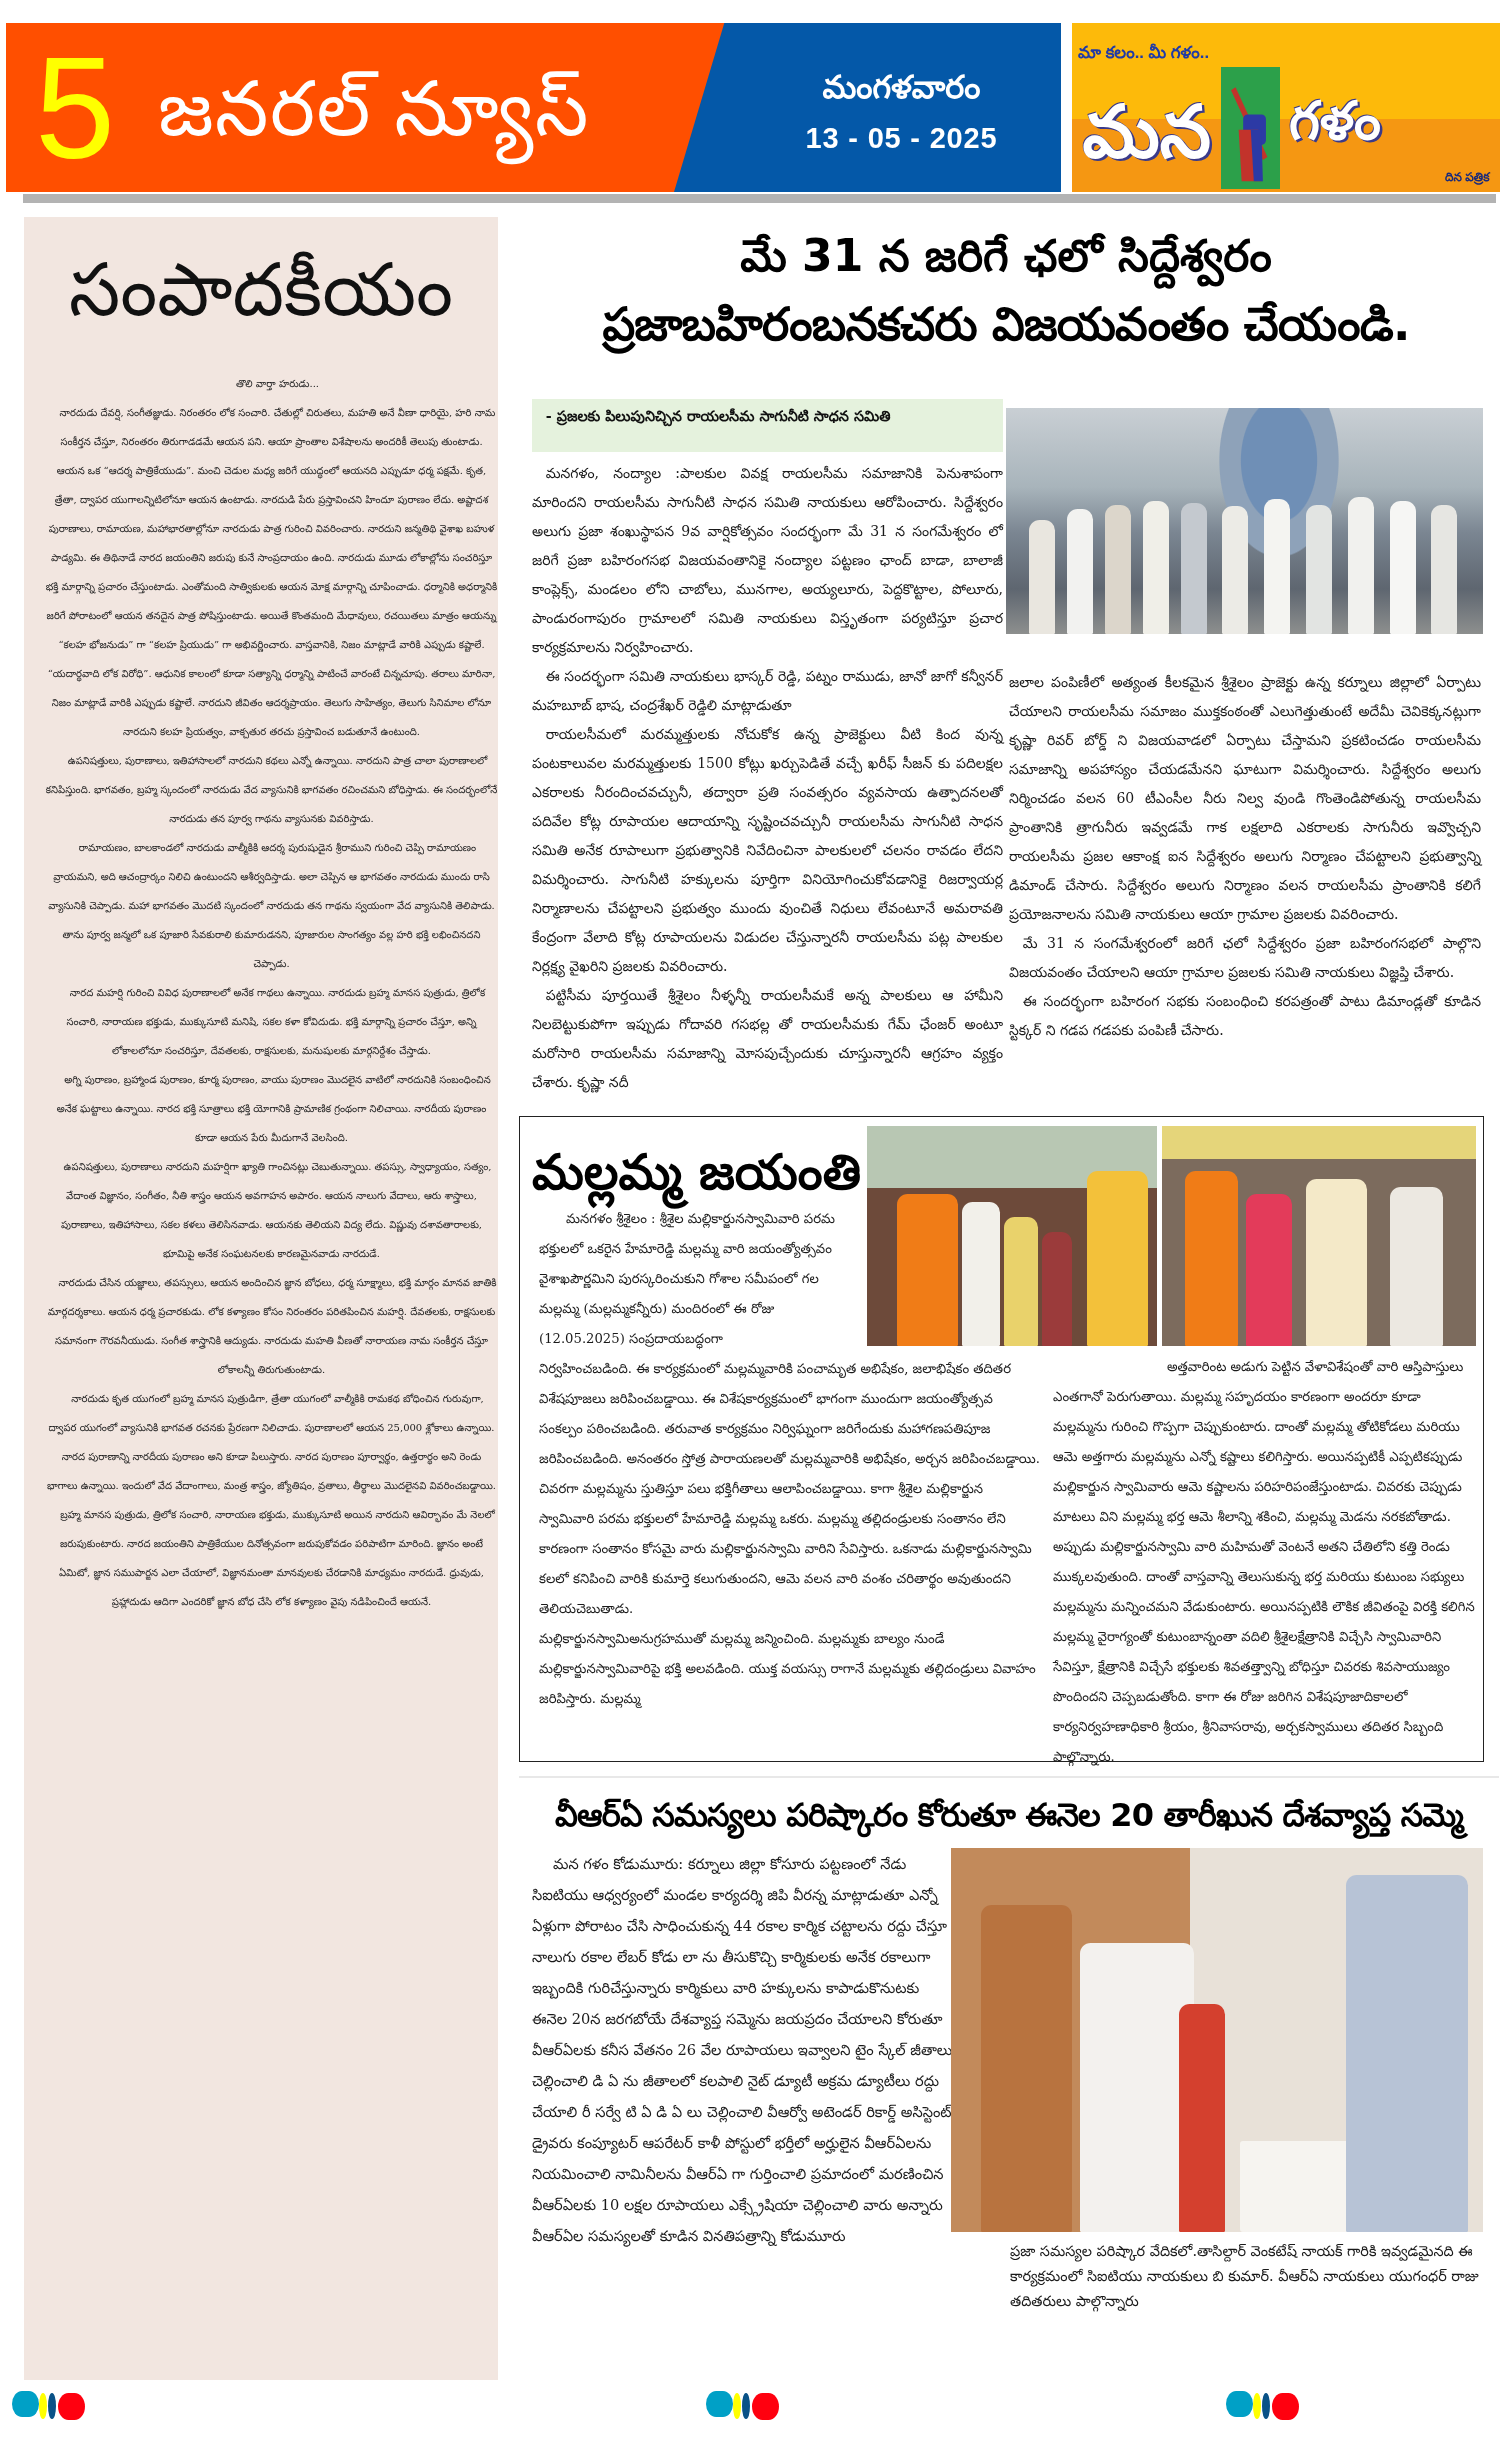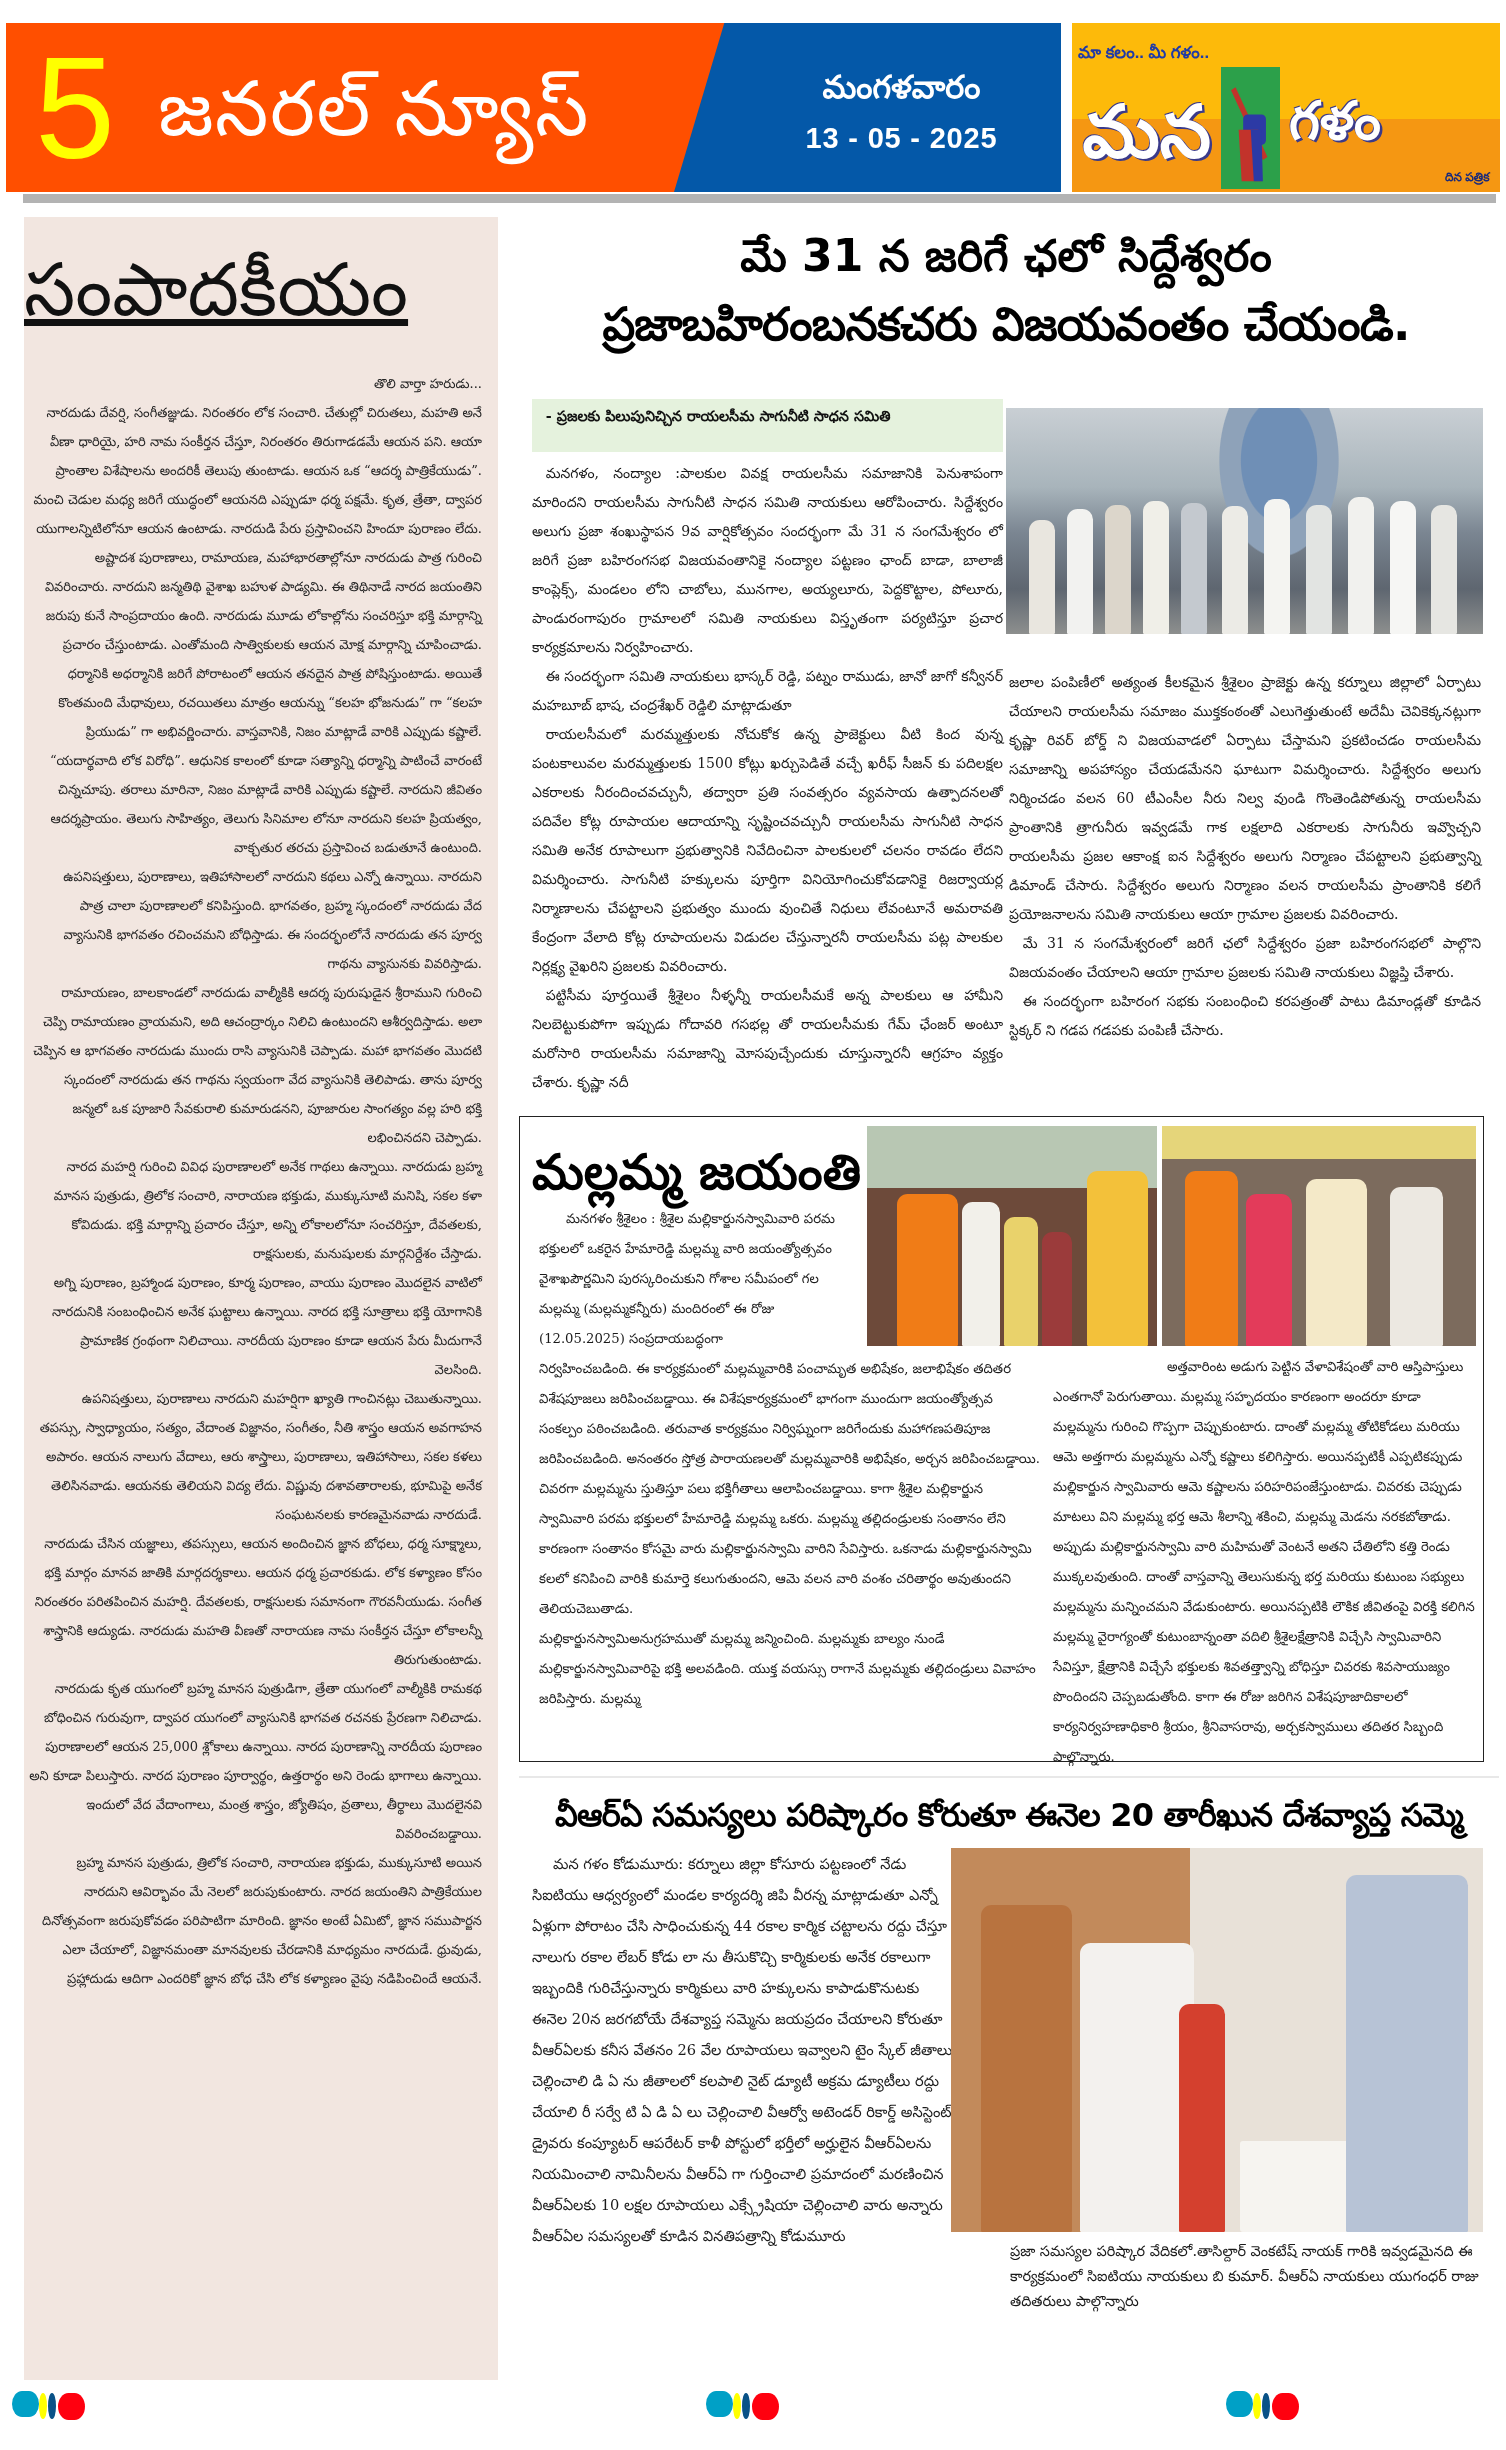--- a/index.html
+++ b/index.html
@@ -29,24 +29,24 @@
   .logo-w1 { position: absolute; left: 10.6px; top: 67px; font-family: "Liberation Sans", sans-serif; font-weight: 700;
              font-size: 73px; color: #fff; text-shadow: 2.3px 2.3px 0 #3a3a8a, -0.8px -0.8px 0 #3a3a8a; }
   .logo-w2 { position: absolute; left: 217px; top: 67px; font-family: Liberation Sans, sans-serif; font-weight: 700;
              font-size: 53px; color: #fff; text-shadow: 2.3px 2.3px 0 #3a3a8a, -0.8px -0.8px 0 #3a3a8a; }
   .logo-sub { position: absolute; right: 10.6px; bottom: 4.6px; font-family: "Liberation Sans", sans-serif; font-weight: 700;
               font-size: 12px; color: #1a2a7a; }
   .mh-rule { position: absolute; left: 23px; top: 194px; width: 1473px; height: 9px; background: #b3b3b3; }
 
   
   .editorial { position: absolute; left: 24px; top: 217px; width: 474px; height: 2163px; background: #f2e6e0; }
-  .ed-title { position: absolute; left: 0; top: 7.6px; width: 100%; 
-              font-family: "DejaVu Sans", sans-serif; font-size: 73px; font-weight: 400; line-height: 129px; color: #111; text-decoration: underline; }
-  .ed-body { position: absolute; left: 5px; top: 152px; width: 453px; font-size: 13px; line-height: 29px; color: #222;
-             text-align: right; }
+  .ed-title { position: absolute; left: 0; top: 7.6px; width: 100%; text-align: center;
+              font-family: "DejaVu Sans", sans-serif; font-size: 73px; font-weight: 400; line-height: 129px; color: #111; }
+  .ed-body { position: absolute; left: 21px; top: 152px; width: 453px; font-size: 10px; line-height: 29px; color: #222;
+             text-align: center; }
   .ed-body p { text-indent: 12px; }
 
   
   .a1-headline { position: absolute; left: 516px; top: 222px; width: 980px; text-align: center;
                  font-family: "DejaVu Sans", sans-serif; font-weight: 700; color: #000; }
   .a1-h1 { font-size: 44px; line-height: 68px; }
   .a1-h2 { font-size: 46px; line-height: 68px; letter-spacing: -0.8px; }
   .a1-subhead { position: absolute; left: 532px; top: 399px; width: 471px; height: 53px; background: #e5f2dd;
                 font-family: "DejaVu Sans", sans-serif; font-weight: 700; font-size: 14.4px; line-height: 35px;
                 padding-left: 13.7px; color: #111; }

